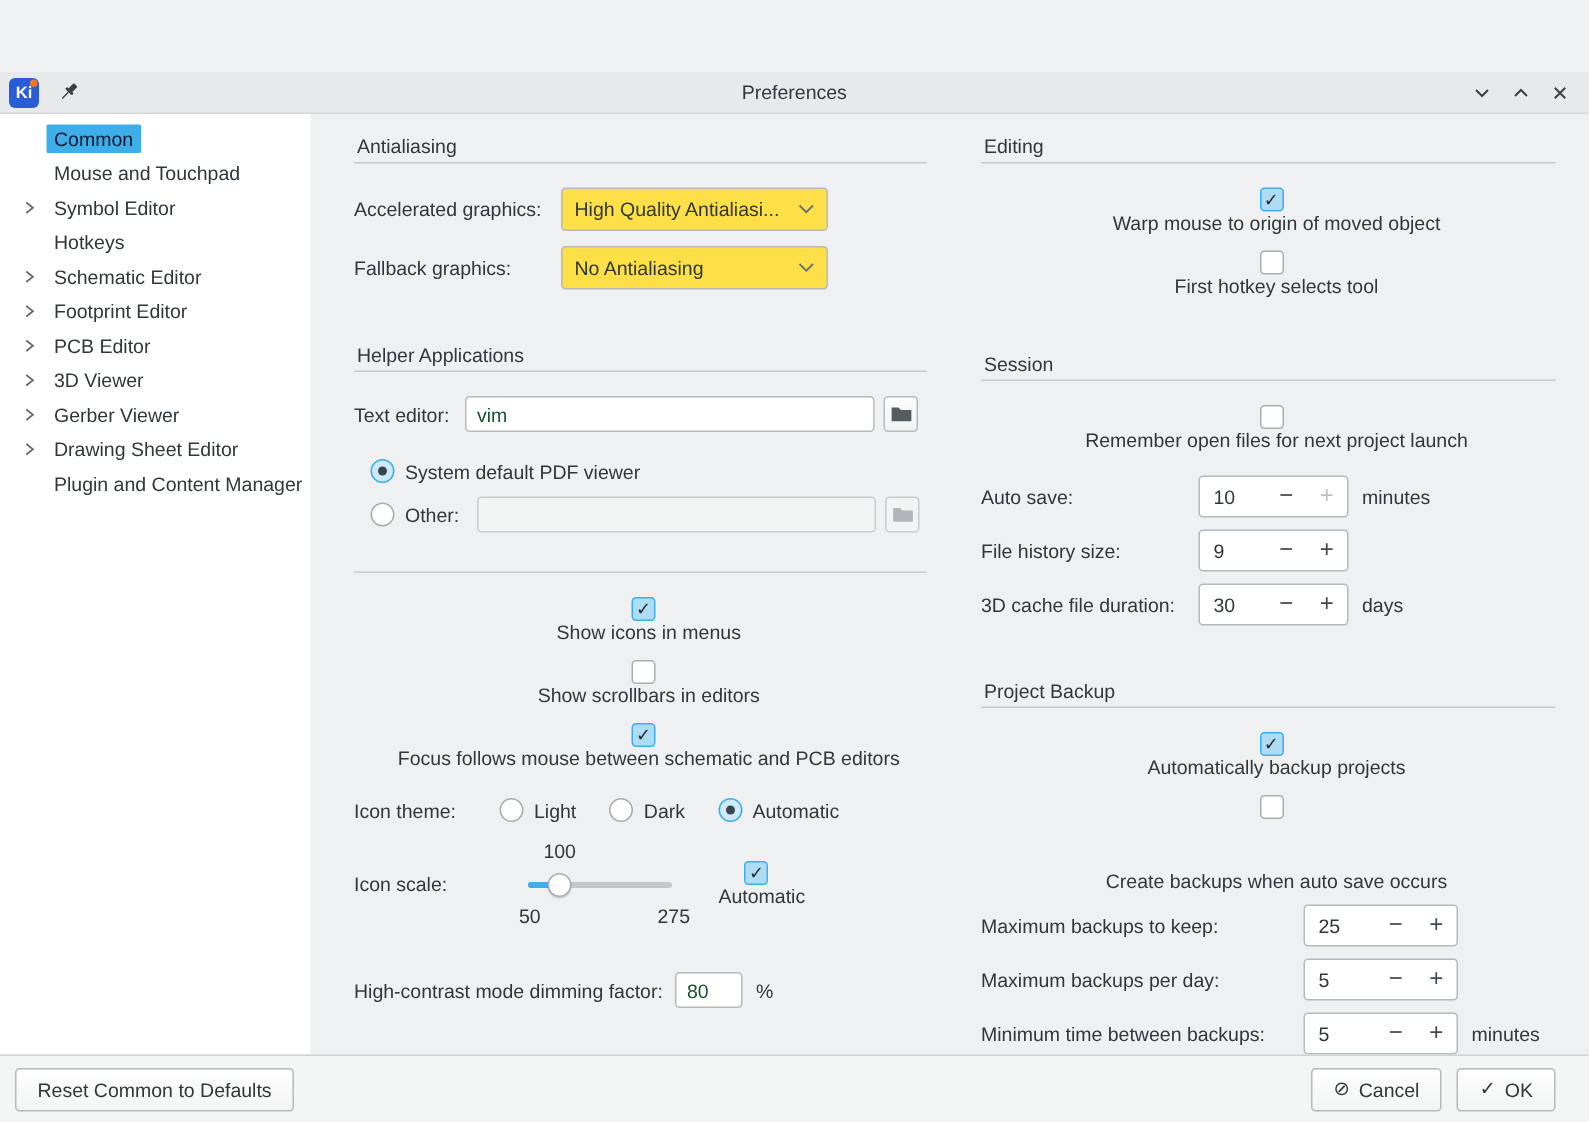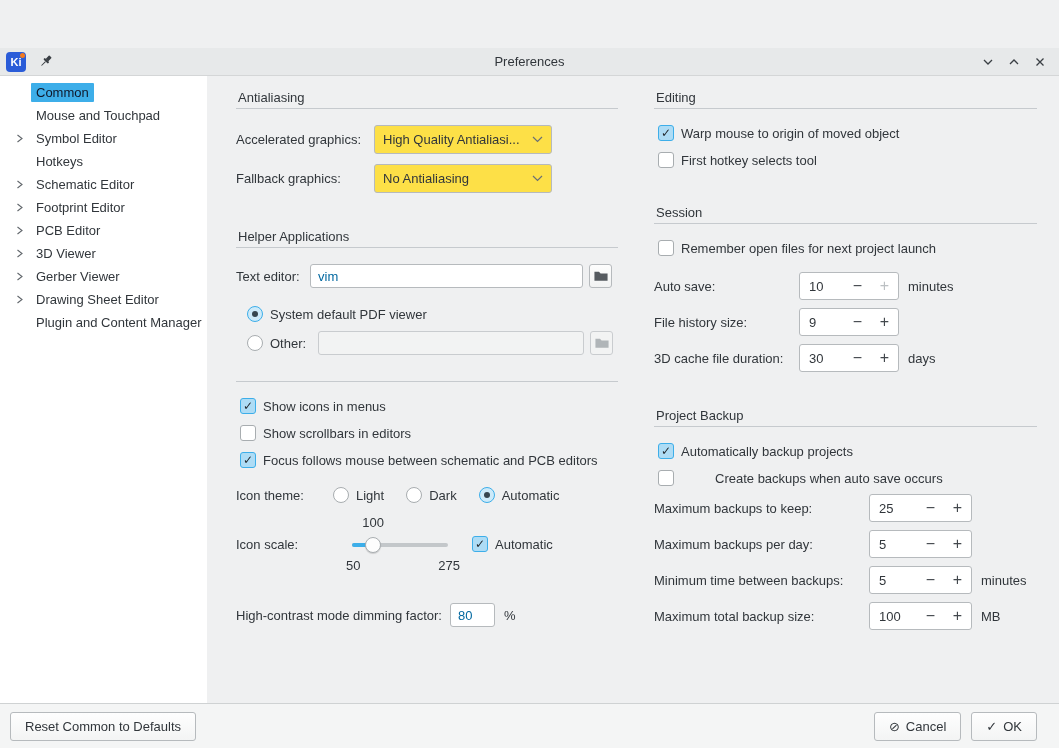--- a/index.html
+++ b/index.html
@@ -55,39 +55,39 @@
 
   
   .select {
     width:178px; height:29px; background:#fde047;
     border:1px solid #b6babd; border-radius:3px;
     display:flex; align-items:center; justify-content:space-between;
     padding:0 8px; white-space:nowrap; overflow:hidden;
   }
   .text-input {
     background:#fff; border:1px solid #b6babd; border-radius:3px;
-    height:24px; padding:0 7px; font:inherit; color:#0369a1; outline:none;
+    height:24px; padding:0 7px; font:inherit; color:#14532d; outline:none;
   }
   .text-input:disabled { background:#f2f3f3; border-color:#c9cccf; }
   .btn-folder {
     width:23px; height:24px; margin-left:6px; flex:none;
     border:1px solid #b6babd; border-radius:3px;
     background:linear-gradient(#fdfdfd,#f1f2f2);
     display:flex; align-items:center; justify-content:center;
   }
   .btn-folder.disabled { border-color:#c9cccf; background:#f2f3f3; }
 
   .cb {
     width:16px; height:16px; flex:none;
     border:1px solid #a8adb0; border-radius:3px; background:#fff;
     display:flex; align-items:center; justify-content:center;
   }
   .cb.checked { background:#aedcf5; border-color:#3daee9; }
   .cb.checked::after { content:"✓"; font-weight:bold; font-size:12px; color:#242a30; line-height:1; }
-  .check-row { display:flex; align-items:center; margin-bottom:11px; }
+  .check-row { display:flex; align-items:center; margin-bottom:11px;flex-direction:column; }
   .check-row .lbl { margin-left:7px; }
 
   .radio { width:16px; height:16px; flex:none; border:1px solid #a8adb0; border-radius:50%; background:#fff; position:relative; }
   .radio.sel { border-color:#3daee9; background:#cdeaf9; }
   .radio.sel::after { content:""; position:absolute; inset:4px; border-radius:50%; background:#36454e; }
   .radio-row { display:flex; align-items:center; }
   .radio-row .lbl { margin-left:7px; }
 
   .spin {
     display:flex; align-items:center; height:28px; background:#fff;

